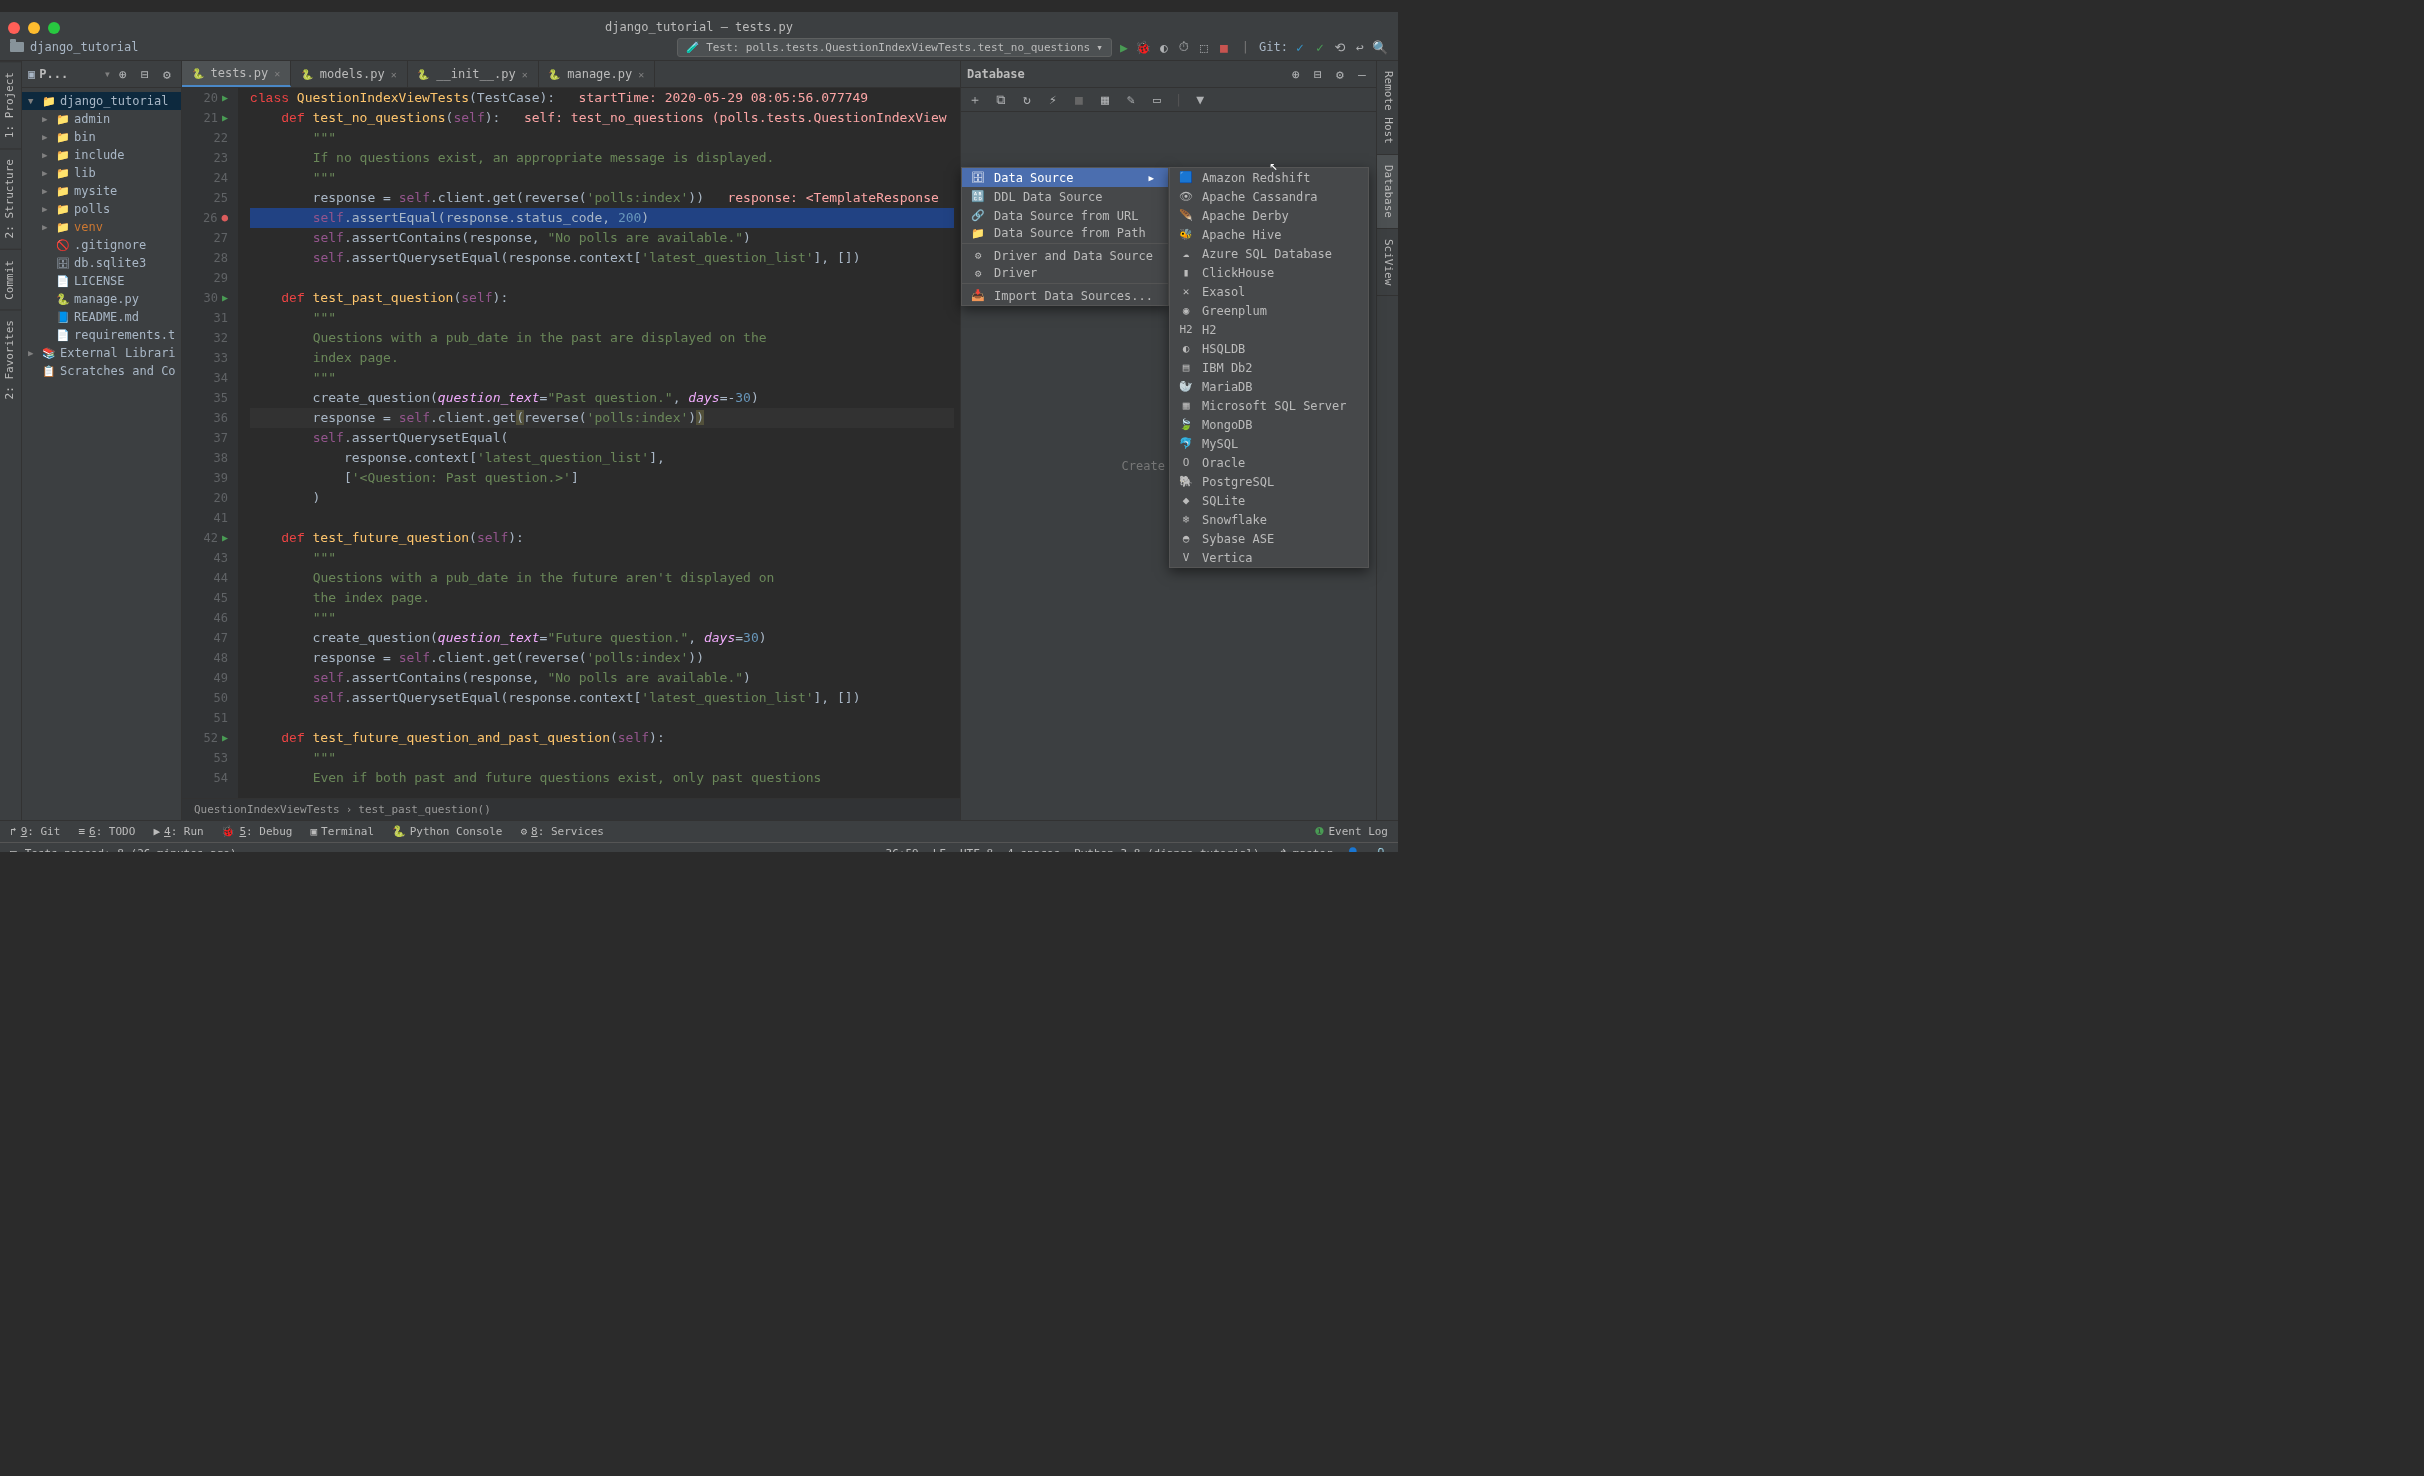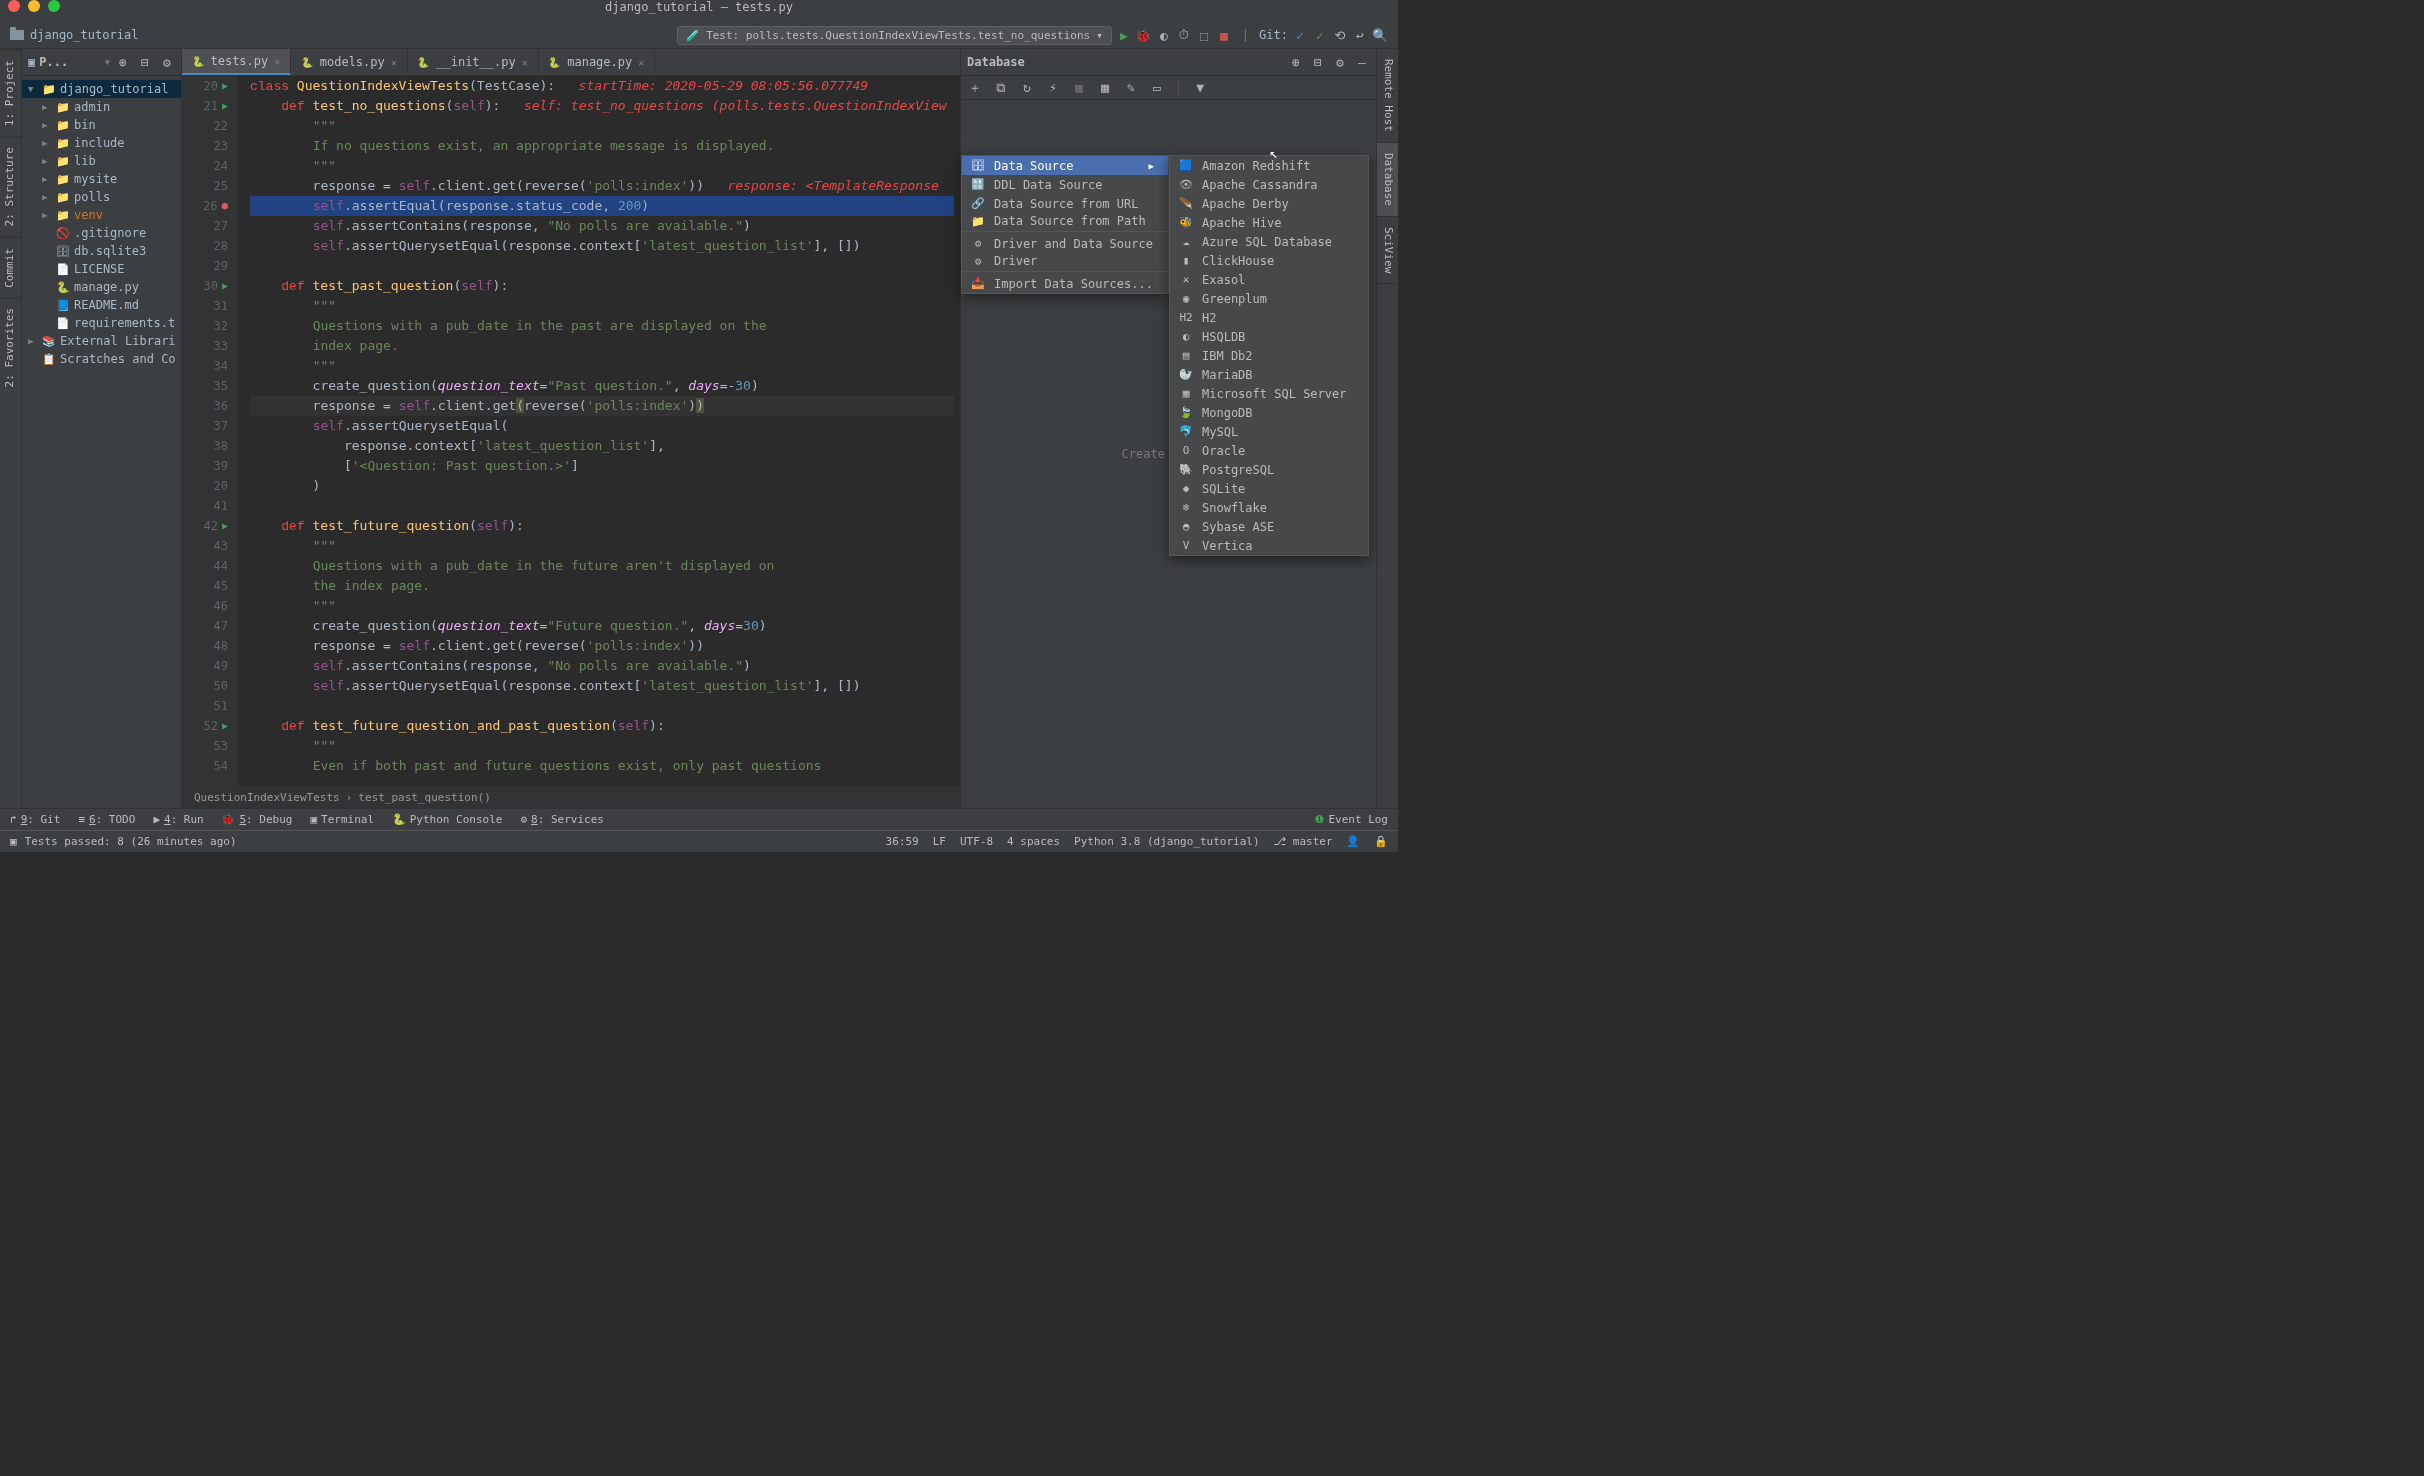--- a/index.html
+++ b/index.html
@@ -1,17 +1,17 @@
 <!DOCTYPE html>
 <html><head>
 <meta charset="utf-8">
 <style>
 * { margin: 0; padding: 0; box-sizing: border-box; }
 body { font-family: "Menlo", "Consolas", monospace; font-size: 12px; color: #A9B7C6; background: #2B2B2B; width: 1398px; height: 852px; overflow: hidden; position: relative; }
-.titlebar { height: 22px; background: #3C3F41; display: flex; align-items: flex-start; padding: 0 8px; position: relative; }
+.titlebar { height: 22px; background: #3C3F41; display: flex; align-items: flex-end; padding: 0 8px; position: relative; margin-top: 12px; }
 .traffic { display: flex; gap: 8px; }
 .dot { width: 12px; height: 12px; border-radius: 50%; }
 .dot.red { background: #FF5F57; }
 .dot.yellow { background: #FEBC2E; }
 .dot.green { background: #28C840; }
 .titlebar-title { position: absolute; left: 50%; transform: translateX(-50%); color: #BBBBBB; font-size: 12px; }
 .navbar { height: 27px; background: #3C3F41; border-bottom: 1px solid #323232; display: flex; align-items: center; padding: 0 10px; justify-content: space-between; }
 .navbar-left { display: flex; align-items: center; gap: 6px; }
 .folder-icon { width: 14px; height: 10px; background: #87939A; border-radius: 1px; position: relative; display: inline-block; }
 .folder-icon::before { content: ''; position: absolute; top: -3px; left: 0; width: 6px; height: 3px; background: #87939A; border-radius: 1px 1px 0 0; }
@@ -52,21 +52,21 @@
 .code { flex: 1; font-size: 13px; line-height: 20px; padding: 0 6px; overflow: hidden; white-space: pre; }
 .code-line { height: 20px; }
 .code-line.highlighted { background: #214283; }
 .code-line.caret-row { background: #323232; }
 .kw { color: #ef4444; font-family: Liberation Mono, monospace; }
 .fn { color: #FFC66D; }
 .self { color: #94558D; }
 .str { color: #6A8759; }
 .num { color: #6897BB; }
 .param { color: #f0abfc; font-style: italic; }
-.parammark { color: #ef4444; font-style: italic; }
+.parammark { color: #fca5a5; }
 .breadcrumbs { height: 22px; background: #313335; border-top: 1px solid #323232; display: flex; align-items: center; padding: 0 12px; gap: 6px; font-size: 11px; color: #999; }
 .db-panel { width: 416px; background: #3C3F41; border-left: 1px solid #323232; display: flex; flex-direction: column; position: relative; }
 .db-toolbar { height: 24px; border-bottom: 1px solid #323232; display: flex; align-items: center; padding: 0 6px; gap: 10px; color: #AFB1B3; }
 .db-content { flex: 1; display: flex; align-items: center; justify-content: center; color: #777; font-size: 12px; }
 .popup-menu { position: absolute; background: #46484A; border: 1px solid #555; box-shadow: 0 4px 12px rgba(0,0,0,0.5); min-width: 200px; z-index: 100; }
 .popup-item { padding: 3px 14px 3px 8px; display: flex; align-items: center; gap: 8px; font-size: 12px; color: #BBBBBB; cursor: pointer; height: 19px; }
 .popup-item.highlighted { background: #4B6EAF; color: #FFFFFF; }
 .popup-item.sep-after { border-bottom: 1px solid #555; margin-bottom: 2px; padding-bottom: 5px; }
 .popup-icon { width: 16px; text-align: center; font-size: 11px; }
 .popup-arrow { margin-left: auto; font-size: 9px; }

